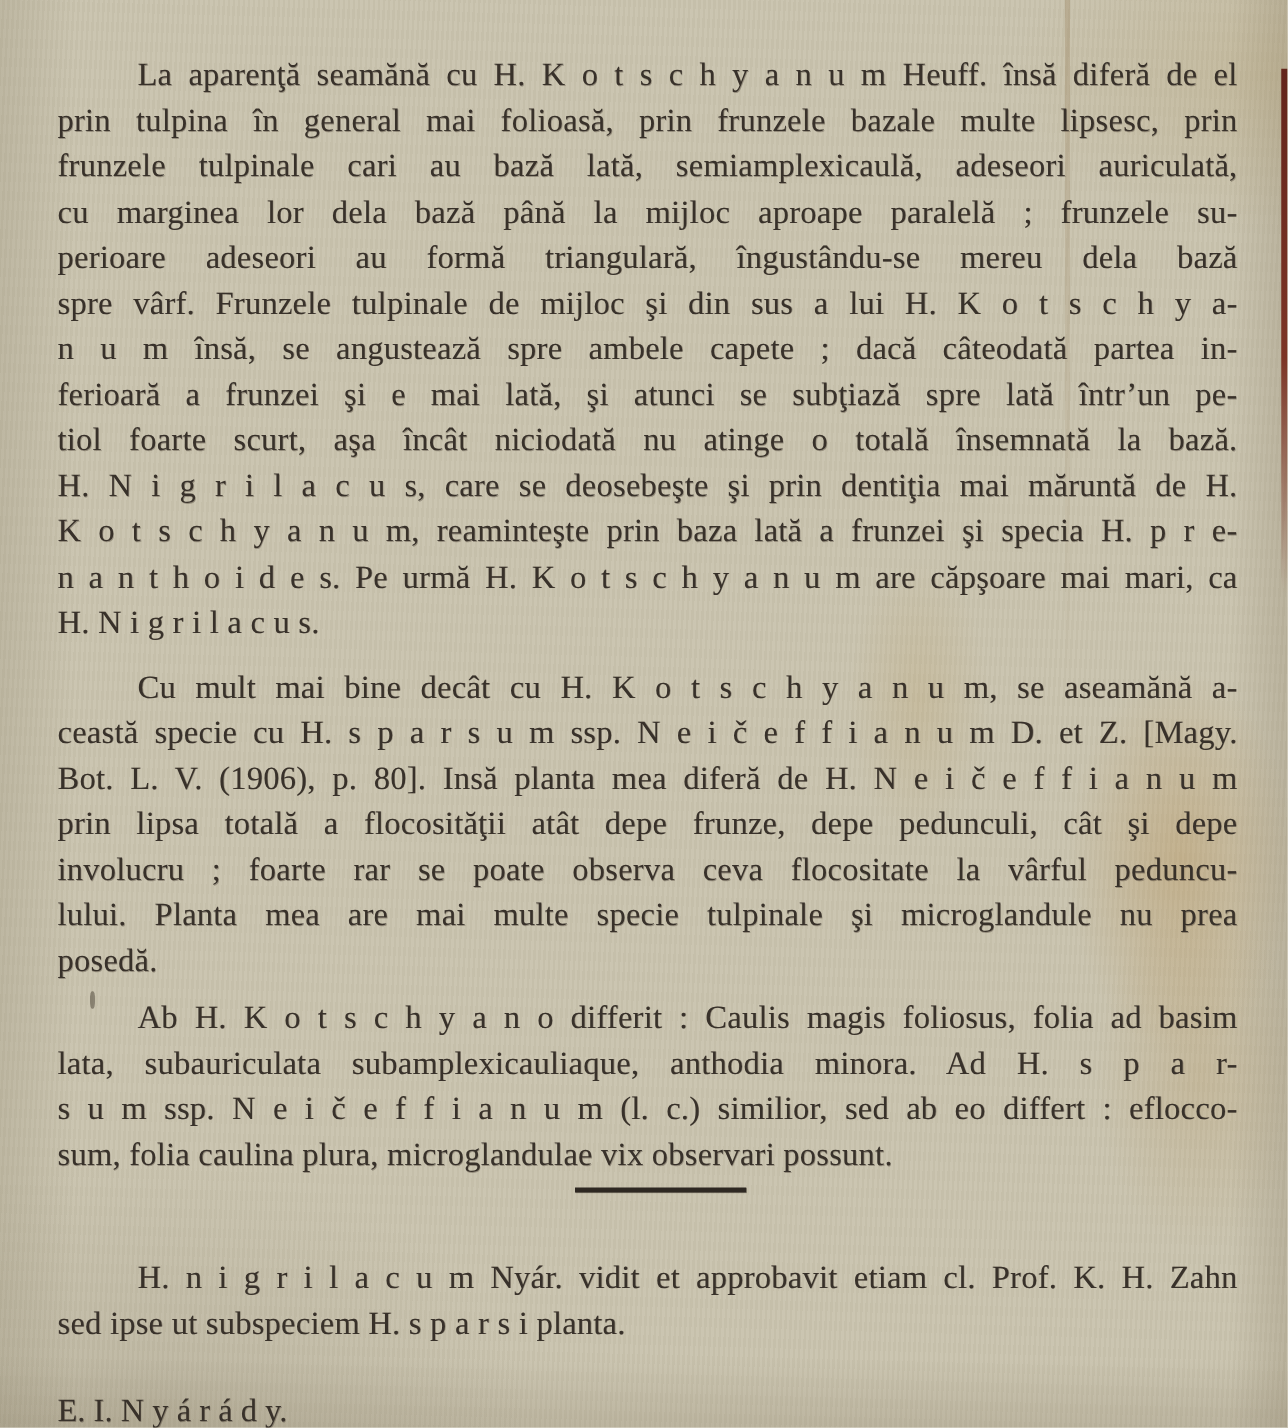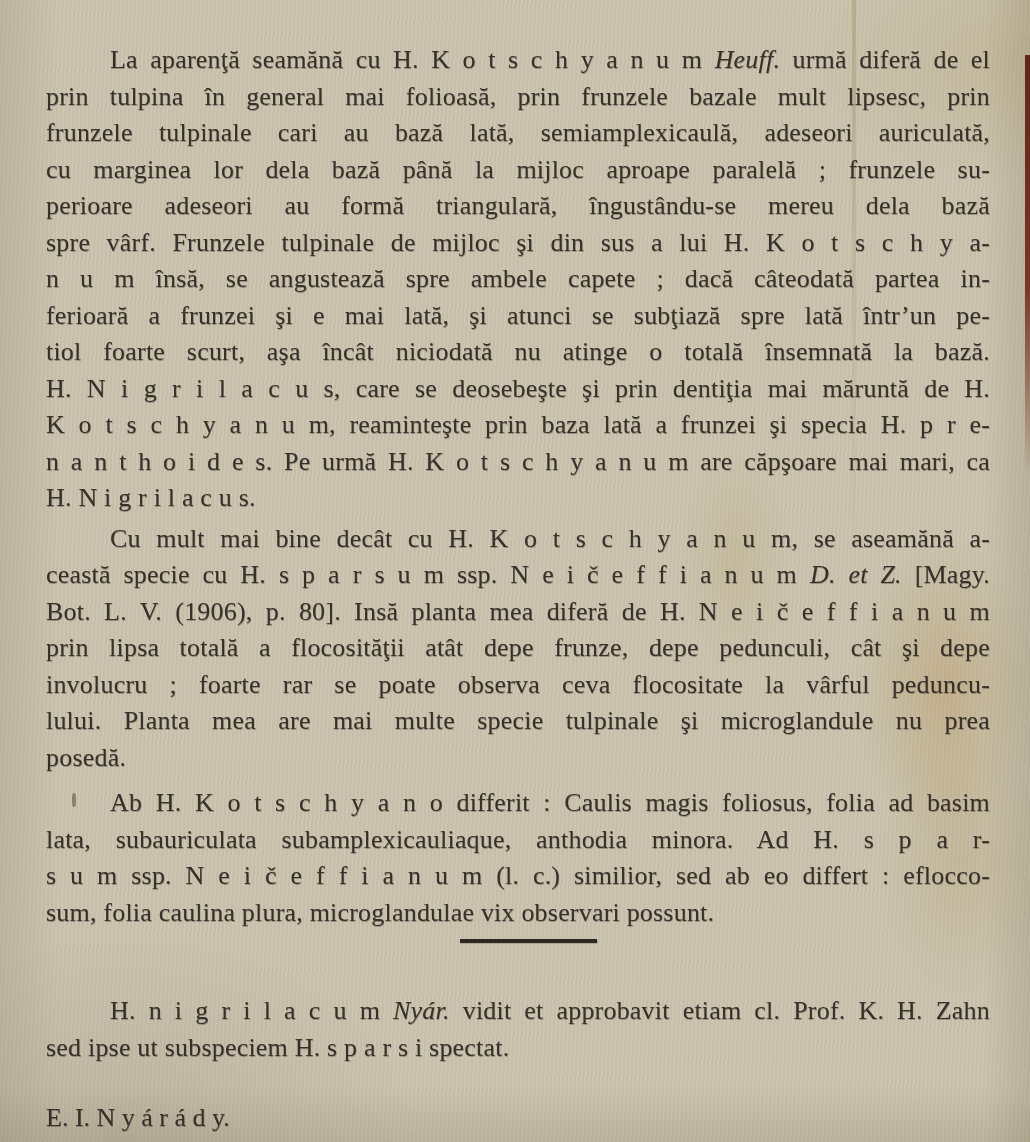--- a/index.html
+++ b/index.html
@@ -40,37 +40,37 @@
   }
 
   .text-area {
     position: relative;
     padding: 42px 40px 0 46px;
     box-sizing: border-box;
     width: 1030px;
   }
 
   .para { margin: 0; }
-  .p1 { margin-top: 4px; }
+  .p1 { margin-top: 15px; }
   .p2 { margin-top: 9px; }
   .p3 { margin-top: 50px; }
 
   .line {
     font-size: 26px;
     line-height: 36.5px;
     letter-spacing: 0.2px;
     text-align: justify;
     text-align-last: justify;
     white-space: normal;
     text-shadow: 0.5px 0.5px 0 rgba(56,46,36,0.35);
   }
   .line.indent { padding-left: 64px; }
   .line.last { text-align-last: auto; }
 
-  .ital { font-style: italic; }
+  .ital { }
 
   .separator {
     width: 137px;
     height: 4px;
     background: #2e2822;
     margin: 8px 0 0 414px;
     box-shadow: 0.5px 0.5px 0 rgba(56,46,36,0.4);
   }
 
   .signature {
@@ -86,22 +86,22 @@
 <body>
 
 <div class="page">
   <div class="crease-vertical"></div>
   <div class="edge-strip"></div>
   <div class="ink-speck"></div>
 
   <div class="text-area">
     <div id="section-top">
         <div class="para p0">
-          <div class="line indent"><span>La aparenţă seamănă cu H. K o t s c h y a n u m </span><span class="ital">Heuff.</span><span> urmă diferă de el</span></div>
-          <div class="line"><span>prin tulpina în general mai folioasă, prin frunzele bazale mult lipsesc, prin</span></div>
+          <div class="line indent"><span>La aparenţă seamănă cu H. K o t s c h y a n u m </span><span class="ital">Heuff.</span><span> însă diferă de el</span></div>
+          <div class="line"><span>prin tulpina în general mai folioasă, prin frunzele bazale multe lipsesc, prin</span></div>
           <div class="line"><span>frunzele tulpinale cari au bază lată, semiamplexicaulă, adeseori auriculată,</span></div>
           <div class="line"><span>cu marginea lor dela bază până la mijloc aproape paralelă ; frunzele su-</span></div>
           <div class="line"><span>perioare adeseori au formă triangulară, îngustându-se mereu dela bază</span></div>
           <div class="line"><span>spre vârf. Frunzele tulpinale de mijloc şi din sus a lui H. K o t s c h y a-</span></div>
           <div class="line"><span>n u m însă, se angustează spre ambele capete ; dacă câteodată partea in-</span></div>
           <div class="line"><span>ferioară a frunzei şi e mai lată, şi atunci se subţiază spre lată într’un pe-</span></div>
           <div class="line"><span>tiol foarte scurt, aşa încât niciodată nu atinge o totală însemnată la bază.</span></div>
           <div class="line"><span>H. N i g r i l a c u s, care se deosebeşte şi prin dentiţia mai măruntă de H.</span></div>
           <div class="line"><span>K o t s c h y a n u m, reaminteşte prin baza lată a frunzei şi specia H. p r e-</span></div>
           <div class="line"><span>n a n t h o i d e s. Pe urmă H. K o t s c h y a n u m are căpşoare mai mari, ca</span></div>
@@ -122,19 +122,19 @@
           <div class="line"><span>s u m ssp. N e i č e f f i a n u m (l. c.) similior, sed ab eo differt : eflocco-</span></div>
           <div class="line last"><span>sum, folia caulina plura, microglandulae vix observari possunt.</span></div>
         </div>
       </div>
 
     <div class="separator"></div>
 
     <div id="section-bottom">
         <div class="para p3">
           <div class="line indent"><span>H. n i g r i l a c u m </span><span class="ital">Nyár.</span><span> vidit et approbavit etiam cl. Prof. K. H. Zahn</span></div>
-          <div class="line last"><span>sed ipse ut subspeciem H. s p a r s i spectat.</span></div>
+          <div class="line last"><span>sed ipse ut subspeciem H. s p a r s i planta.</span></div>
         </div>
       </div>
 
     <div class="signature">E. I. N y á r á d y.</div>
   </div>
 </div>
 
 </body></html>

